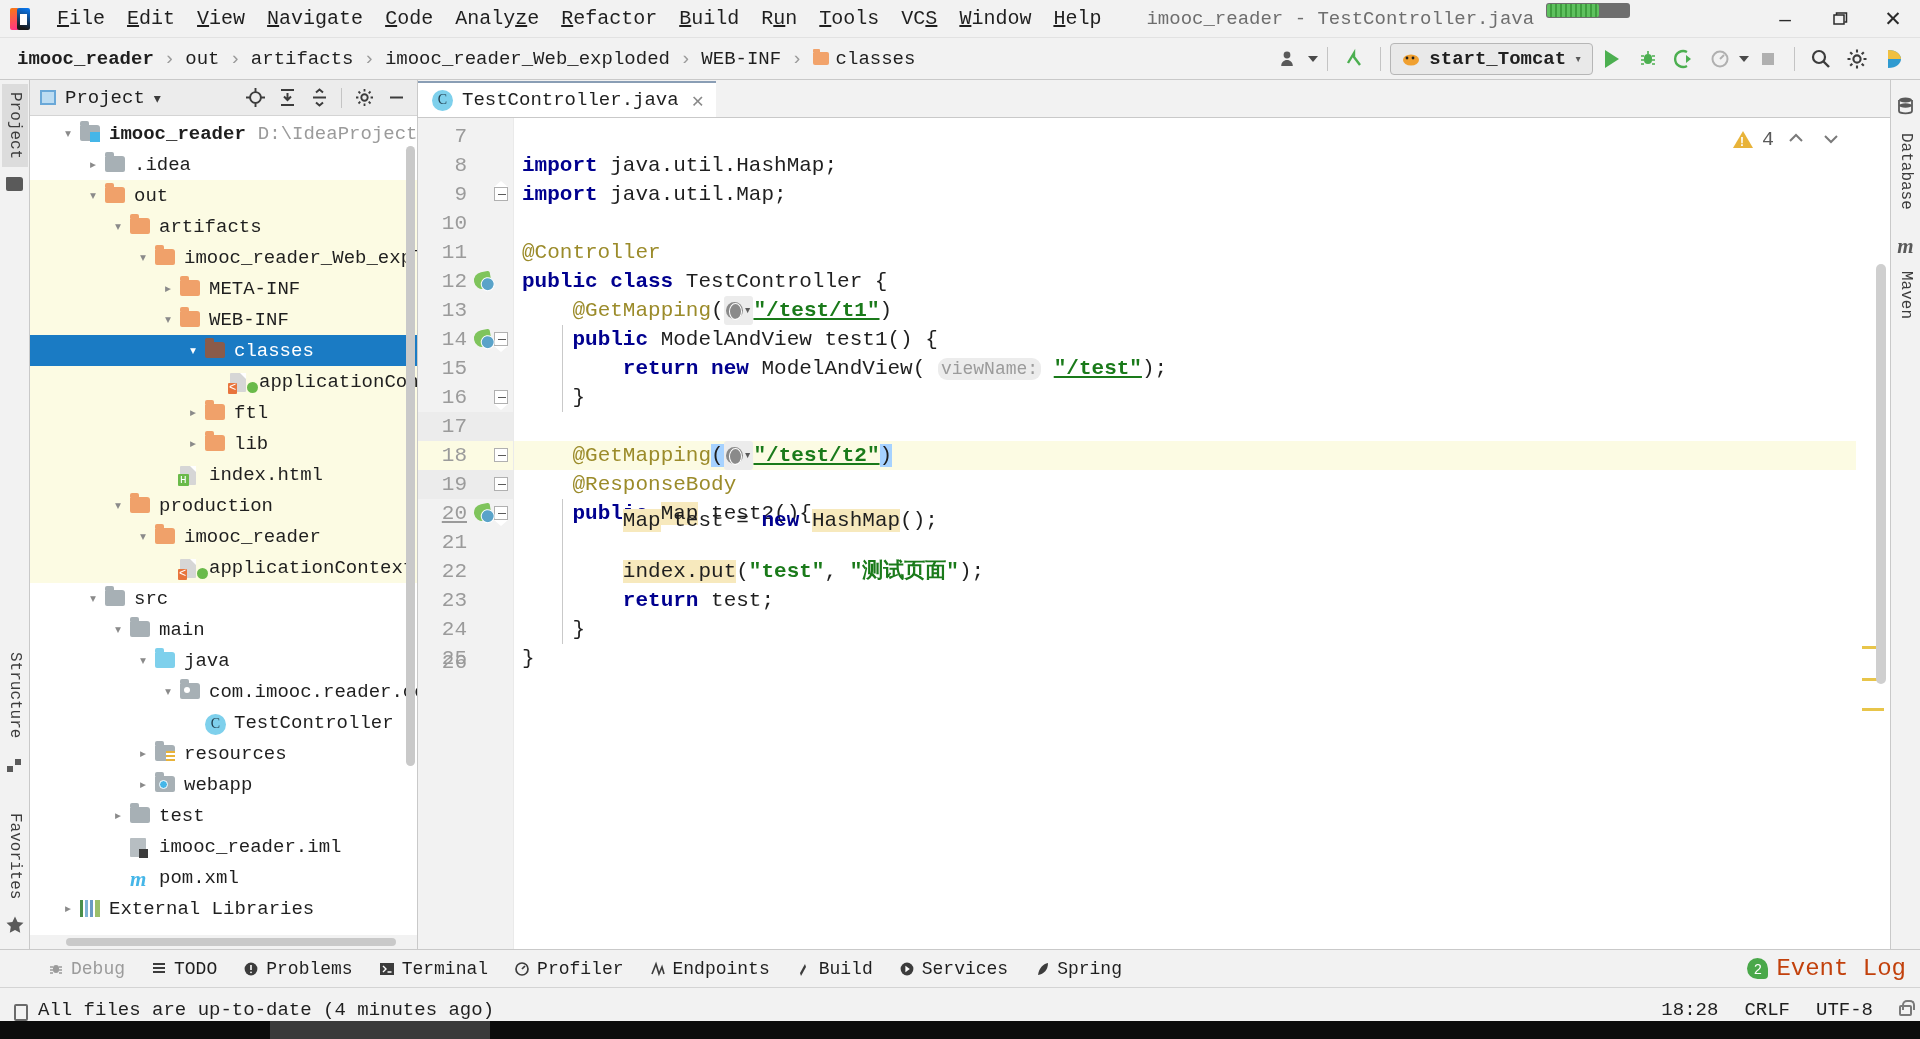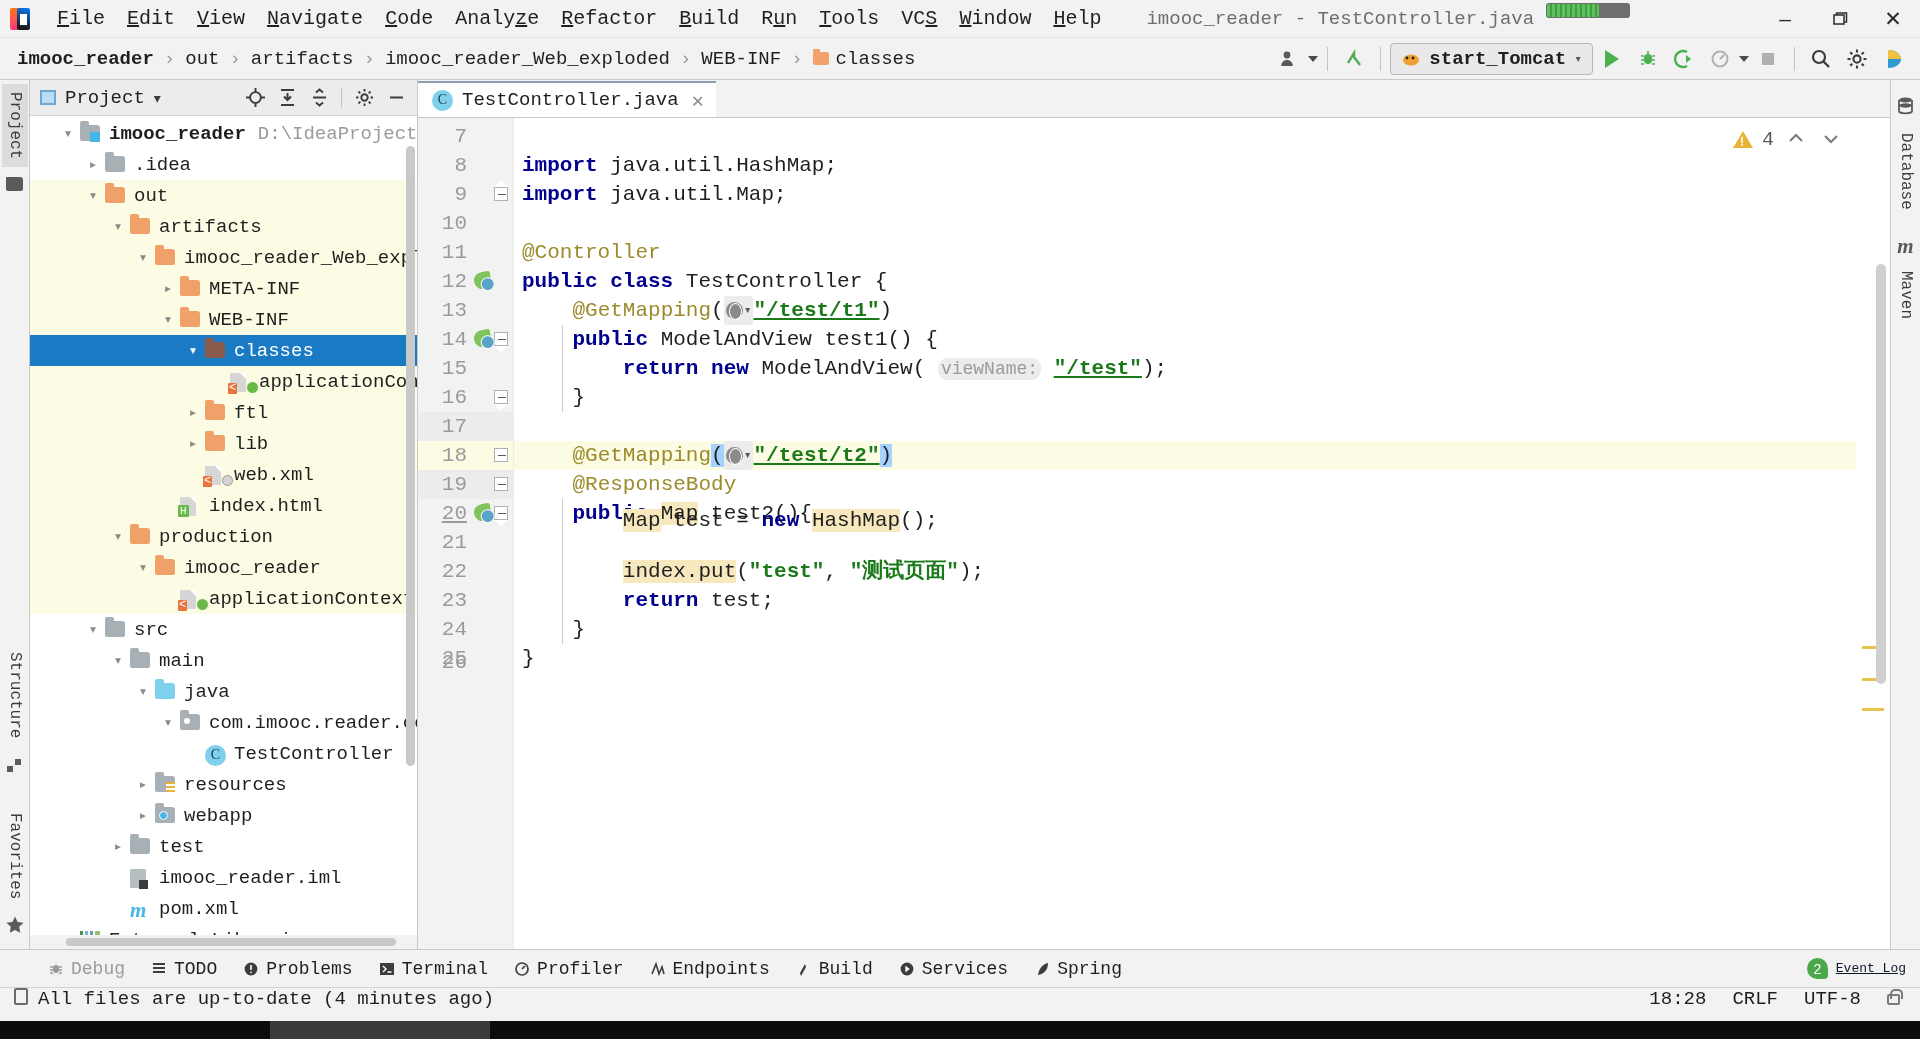--- a/index.html
+++ b/index.html
@@ -199,22 +199,22 @@
   .tw {
     display:flex; align-items:center; gap:7px; padding: 4px 12px; border-radius:3px;
     font-family:"Liberation Mono", monospace; font-size:18px; color:#1f1f1f; white-space:nowrap;
   }
   .tw.dim { color:#9b9b9b; }
   .tw-right{margin-left:auto;display:flex;align-items:center;padding-right:14px;}
   .evt-badge{width:21px;height:21px;border-radius:50% 50% 4px 50%;background:#4aa84a;color:#fff;font-size:14px;
      display:flex;align-items:center;justify-content:center;font-family:"Liberation Sans",sans-serif;margin-right:8px;}
 
   .statusbar {
-    height: 34px; background:#f2f2f2; display:flex; align-items:flex-start;
-    padding: 0 20px 0 14px; border-top:1px solid #d4d4d4; flex:none;
+    height: 34px; background:#f2f2f2; display:flex; align-items:flex-end;
+    padding: 0 8px 0 14px; border-top:1px solid #d4d4d4; flex:none;
   }
   .status-txt{font-family:"Liberation Mono", monospace; font-size:19px; color:#1f1f1f; margin-left:10px;}
   .status-right{margin-left:auto;display:flex;align-items:center;gap:26px;
      font-family:"Liberation Mono", monospace; font-size:19px; color:#1f1f1f;}
   .lock{width:13px;height:11px;border:2px solid #7a7a7a;border-radius:2px;position:relative;}
   .lock:before{content:"";position:absolute;left:1px;top:-7px;width:9px;height:8px;border:2px solid #7a7a7a;border-bottom:none;border-radius:5px 5px 0 0;}
   .ic-doc{width:14px;height:17px;border:2px solid #6a6a6a;border-radius:2px;}
   .taskbar{height:18px;background:#0c0c0c;flex:none;position:relative;}
   .taskbar i{position:absolute;left:270px;top:0;width:220px;height:18px;background:#3a3a3a;}
 </style>
@@ -488,28 +488,20 @@
               <span class="f-orange" style="display:block"></span>
             </span>
             <span>ftl</span>
           </div>
           <div class="trow tint" style="padding-left: 151px;">
             <span class="arrow">▸</span>
             <span class="ticon">
               <span class="f-orange" style="display:block"></span>
             </span>
             <span>lib</span>
-          </div>
-          <div class="trow tint" style="padding-left: 151px;">
-            <span class="arrow hidden"></span>
-            <span class="ticon">
-              <span class="ic-file ic-xml" style="display:block"></span>
-              <span class="badge-w"></span>
-            </span>
-            <span>web.xml</span>
           </div>
           <div class="trow tint" style="padding-left: 126px;">
             <span class="arrow hidden"></span>
             <span class="ticon">
               <span class="ic-file" style="display:block"></span>
               <span class="badge-h">H</span>
             </span>
             <span>index.html</span>
           </div>
           <div class="trow tint" style="padding-left: 76px;">
@@ -818,21 +810,21 @@
       <span>Services</span>
     </div>
     <div class="tw">
       <svg width="16" height="16" viewBox="0 0 16 16">
           <path d="M14 2c0 7-4 11-10 12 1-7 5-11 10-12z" fill="#3c3c3c"></path>
         </svg>
       <span>Spring</span>
     </div>
     <div class="tw-right">
       <span class="evt-badge">2</span>
-      <span style="font-family:'Liberation Mono',monospace;font-size:13px;color:#0f172a;text-decoration:underline;">Event Log</span>
+      <span style="font-family:'Liberation Mono',monospace;font-size:24px;color:#c2410c;">Event Log</span>
     </div>
   </div>
 
   <div class="statusbar">
     <span class="ic-doc"></span>
     <span class="status-txt">All files are up-to-date (4 minutes ago)</span>
     <div class="status-right">
       <span>18:28</span>
       <span>CRLF</span>
       <span>UTF-8</span>

